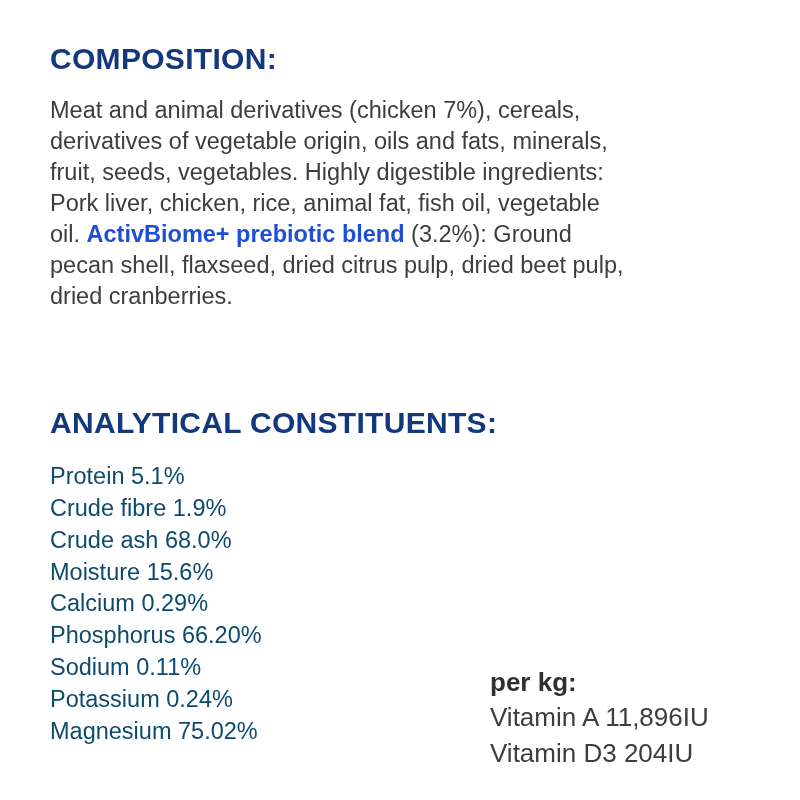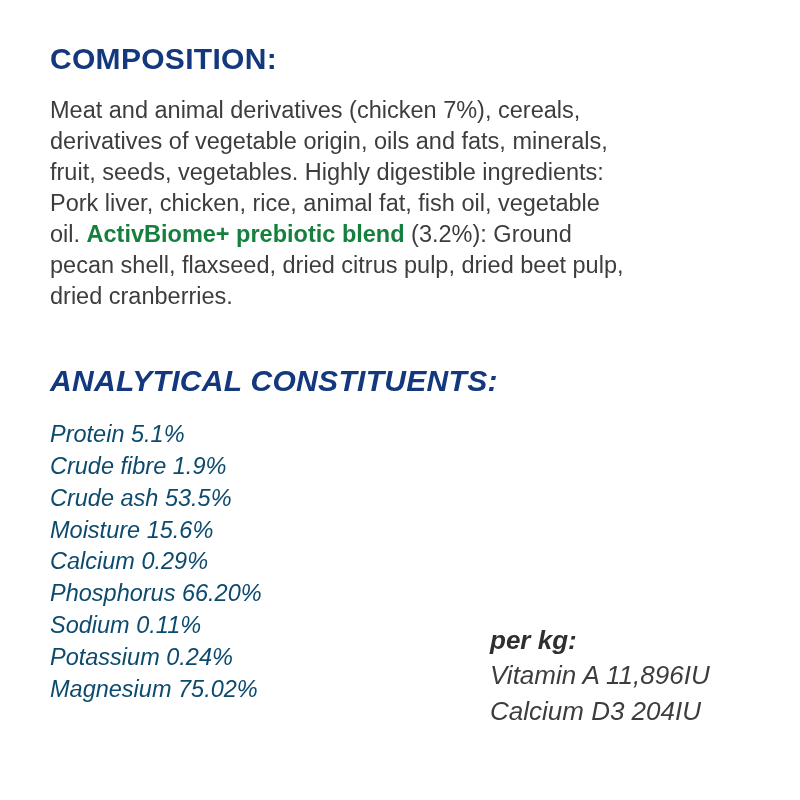--- a/index.html
+++ b/index.html
@@ -31,25 +31,24 @@
   }
   .composition-body {
     font-size: 23.5px;
     line-height: 1.32;
     color: #3d3d3d;
     max-width: 712px;
     margin: 0;
   }
   .composition-body .bold {
     font-weight: bold;
-    color: #15803d;
+    color: #1d4ed8;
   }
   .analytical-section {
-    margin-top: 52px;
-    font-style: italic;
+    margin-top: 94px;
   }
   .analytical-title {
     margin-bottom: 22px;
   }
   .constituents-wrap {
     position: relative;
     display: block;
   }
   .constituent-list {
     list-style: none;
@@ -88,30 +87,30 @@
     <p class="composition-body"><span>Meat and animal derivatives (chicken 7%), cereals, derivatives of vegetable origin, oils and fats, minerals, fruit, seeds, vegetables. Highly digestible ingredients: Pork liver, chicken, rice, animal fat, fish oil, vegetable oil. </span><span class="bold">ActivBiome+ prebiotic blend</span><span> (3.2%): Ground pecan shell, flaxseed, dried citrus pulp, dried beet pulp, dried cranberries.</span></p>
   </section>
 
   <section class="analytical-section">
     <h2 class="section-title analytical-title">ANALYTICAL CONSTITUENTS:</h2>
 
     <div class="constituents-wrap">
       <ul class="constituent-list">
         <li>Protein 5.1%</li>
         <li>Crude fibre 1.9%</li>
-        <li>Crude ash 53.5%</li>
+        <li>Crude ash 68.0%</li>
         <li>Moisture 15.6%</li>
         <li>Calcium 0.29%</li>
         <li>Phosphorus 66.20%</li>
         <li>Sodium 0.11%</li>
         <li>Potassium 0.24%</li>
         <li>Magnesium 75.02%</li>
       </ul>
 
       <div class="per-kg-block">
         <div class="per-kg-label">per kg:</div>
         <div class="vitamin-line">Vitamin A 11,896IU</div>
-        <div class="vitamin-line">Calcium D3 204IU</div>
+        <div class="vitamin-line">Vitamin D3 204IU</div>
       </div>
     </div>
   </section>
 
 </div>
 
 </body></html>

